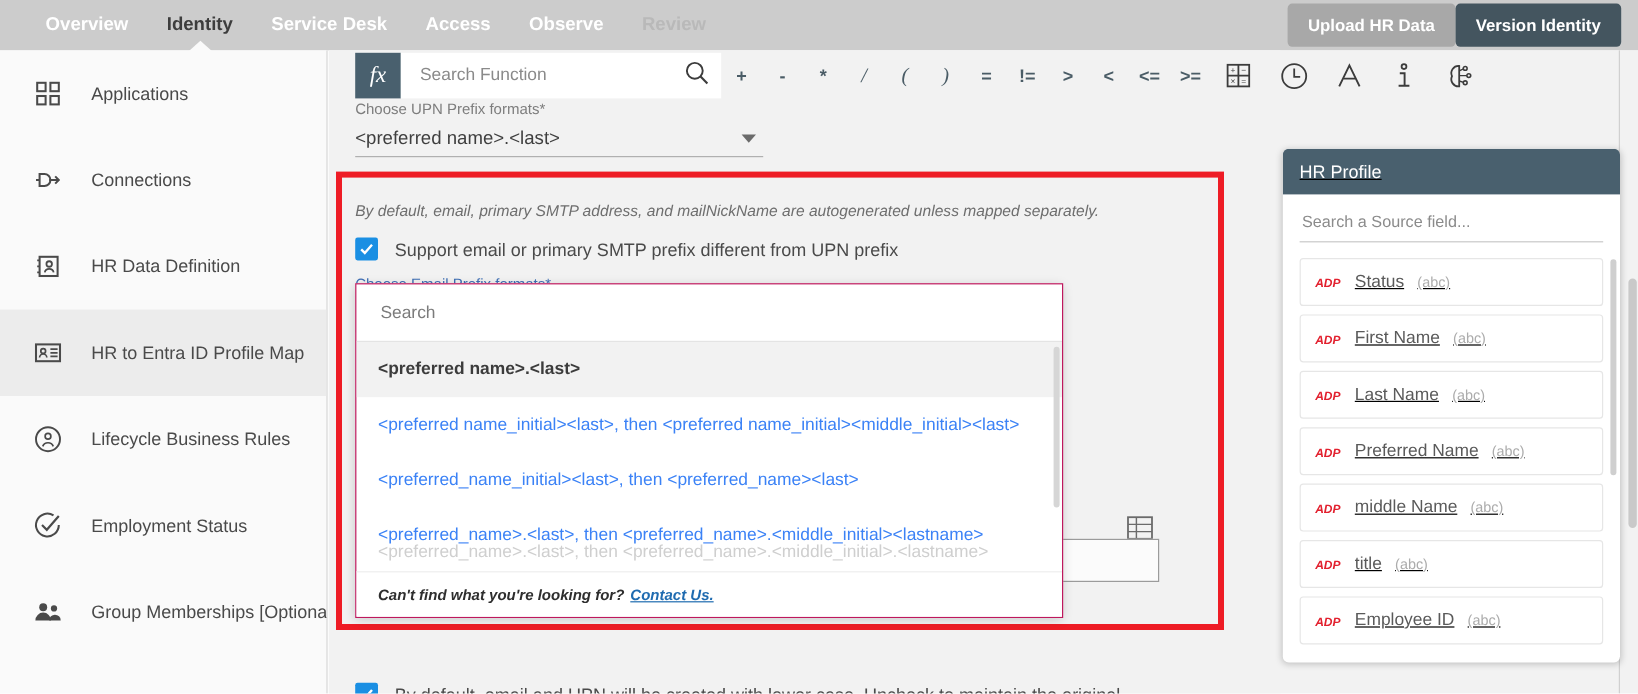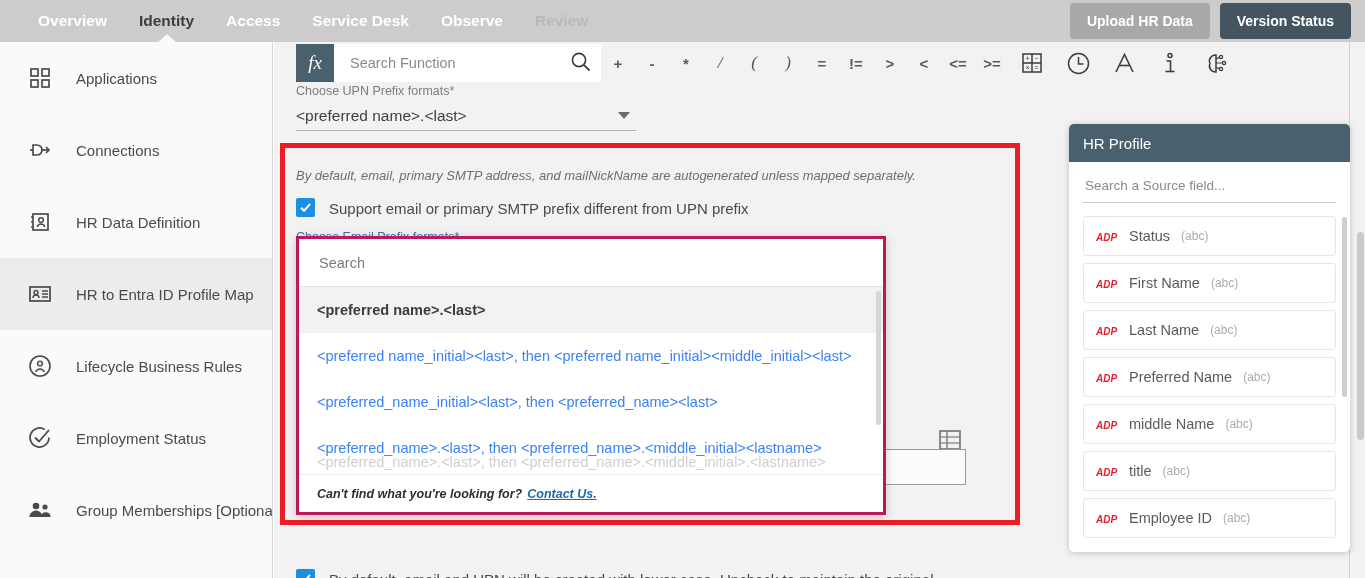--- a/index.html
+++ b/index.html
@@ -28,21 +28,21 @@
   }
   .nav-item.active { color: #3d3d3d; }
   .nav-item.dim { color: #b9b9b9; }
   .nav-arrow {
     position: absolute; bottom: -1px; left: 50%; transform: translateX(-50%);
     width: 0; height: 0;
     border-left: 10px solid transparent;
     border-right: 10px solid transparent;
     border-bottom: 9px solid #fafafa;
   }
-  .nav-right { margin-left: auto; display: flex; align-items: center; gap: 10px; padding-right: 14px; }
+  .nav-right { margin-left: auto; display: flex; align-items: center; padding-right: 14px; }
   .btn-upload {
     background: #a8a8a8; color: #ffffff; border: none; border-radius: 4px;
     font-size: 14px; font-weight: bold; padding: 10px 17px; cursor: pointer;
     font-family: "Liberation Sans", sans-serif;
   }
   .btn-version {
     background: #44555f; color: #ffffff; border: none; border-radius: 4px;
     font-size: 14px; font-weight: bold; padding: 10px 17px; cursor: pointer;
     font-family: "Liberation Sans", sans-serif;
   }
@@ -139,21 +139,21 @@
 
   
   .red-box {
     position: absolute; left: 280px; top: 143px; width: 740px; height: 382px;
     border: 5px solid #ee1c25; pointer-events: none; z-index: 40;
   }
 
   
   .dropdown {
     position: absolute; left: 296px; top: 236px; width: 590px; height: 279px;
-    background: #ffffff; border: 3px solid #be185d;
+    background: #ffffff; border: 1px solid #be185d;
     box-shadow: 0 2px 9px rgba(0,0,0,0.18);
     z-index: 50; overflow: hidden;
   }
   .dd-search {
     height: 48px; border-bottom: 1px solid #e4e4e4; display: flex; align-items: center;
     padding: 0 18px;
   }
   .dd-search input {
     border: none; outline: none; width: 100%; font-size: 14.5px; color: #3b3b3b;
     font-family: "Liberation Sans", sans-serif; background: transparent;
@@ -176,21 +176,21 @@
     display: flex; align-items: center; padding: 0 18px;
     font-size: 12.5px; font-style: italic; font-weight: bold; color: #2e2e2e;
   }
   .dd-footer a { color: #1f6bb0; margin-left: 5px; }
 
   
   .hr-panel {
     position: absolute; left: 1069px; top: 124px; width: 281px; height: 428px;
     background: #ffffff; border-radius: 5px;
     box-shadow: 0 1px 6px rgba(0,0,0,0.22);
-    overflow: hidden; z-index: 20;
+    overflow: hidden; z-index: 20; text-decoration: underline;
   }
   .hr-head {
     height: 38px; background: #49606e; color: #ffffff;
     display: flex; align-items: center; padding-left: 14px;
     font-size: 15px;
   }
   .hr-search { padding: 14px 14px 0 14px; }
   .hr-search input {
     width: 100%; border: none; border-bottom: 1px solid #c9c9c9; outline: none;
     font-size: 13.5px; color: #555; padding-bottom: 9px;
@@ -232,35 +232,35 @@
   <div class="topnav">
     <div class="nav-items">
       <div class="nav-item">
         <span>Overview</span>
       </div>
       <div class="nav-item active">
         <span>Identity</span>
         <span class="nav-arrow"></span>
       </div>
       <div class="nav-item">
+        <span>Service Desk</span>
+      </div>
+      <div class="nav-item">
         <span>Access</span>
-      </div>
-      <div class="nav-item">
-        <span>Service Desk</span>
       </div>
       <div class="nav-item">
         <span>Observe</span>
       </div>
       <div class="nav-item dim">
         <span>Review</span>
       </div>
     </div>
     <div class="nav-right">
       <button class="btn-upload">Upload HR Data</button>
-      <button class="btn-version">Version Status</button>
+      <button class="btn-version">Version Identity</button>
     </div>
   </div>
 
   <div class="sidebar">
 
     <div class="side-item">
       <span class="side-icon">
         <svg width="22" height="22" viewBox="0 0 22 22">
             <rect x="2" y="2" width="7" height="7" fill="none" stroke="#4a4a4a" stroke-width="1.7"></rect>
             <rect x="13" y="2" width="7" height="7" fill="none" stroke="#4a4a4a" stroke-width="1.7"></rect>

